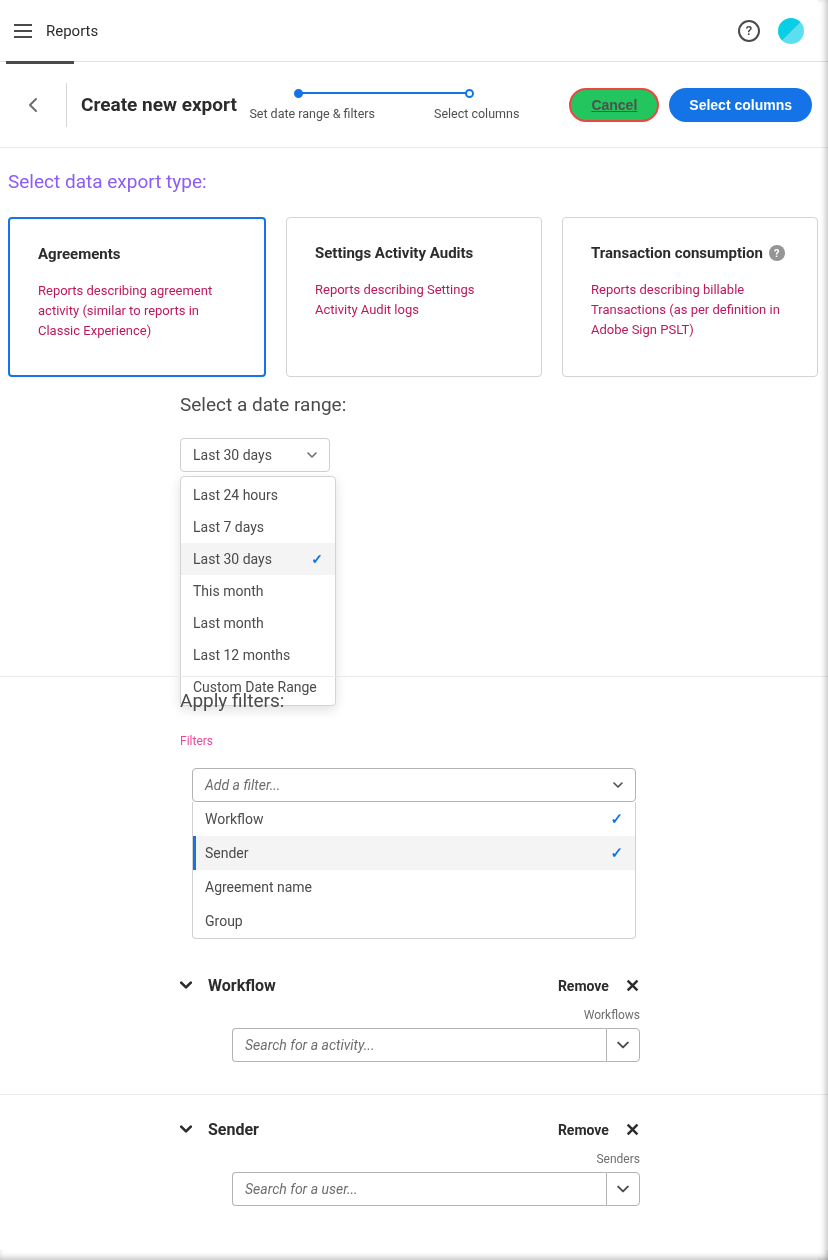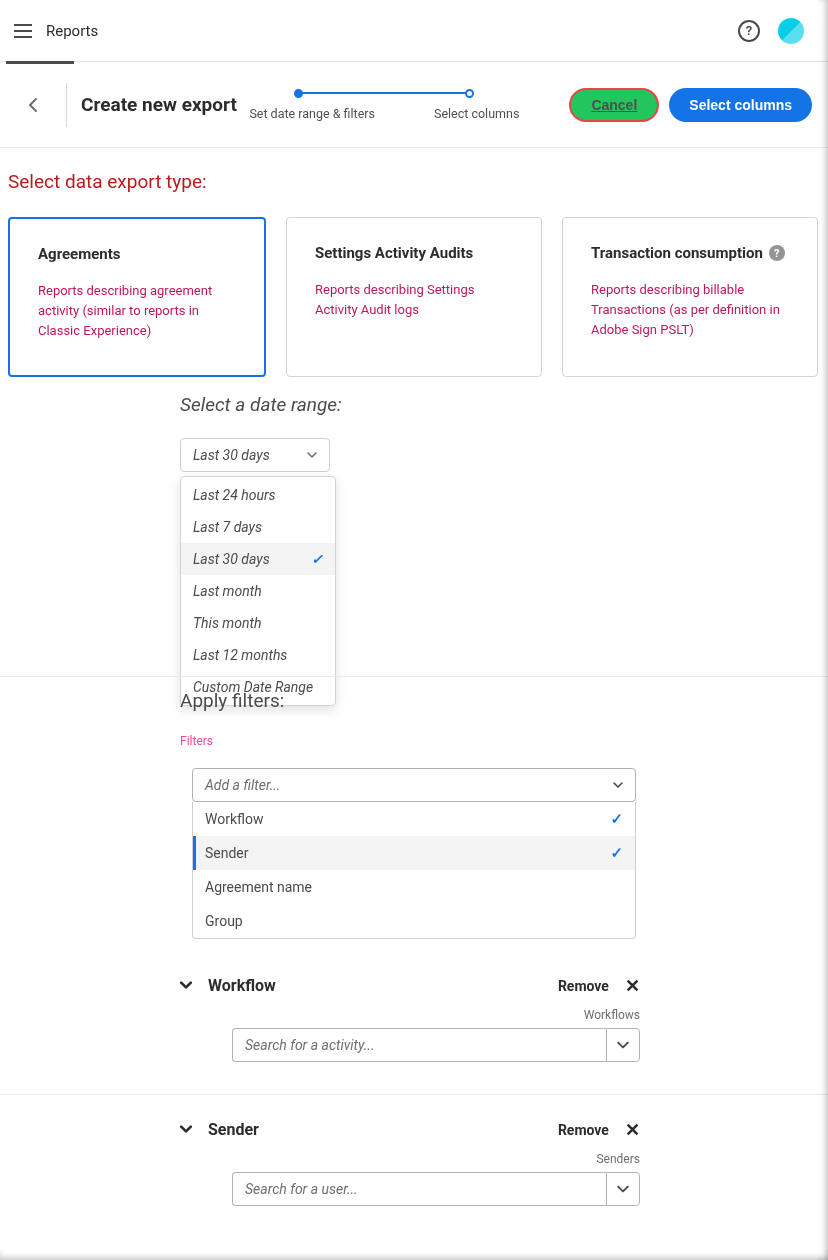--- a/index.html
+++ b/index.html
@@ -59,31 +59,31 @@
 
   .header-actions { margin-left:30px; display:flex; gap:10px; align-items:center; }
   .btn {
     height:34px; padding:0 20px; border-radius:17px; font-size:14px; font-weight:600; cursor:pointer; display:flex; align-items:center; border:none;
   }
   .btn-outline { background:#22c55e; border:2px solid #ef4444; color:#505050;text-decoration:underline; }
   .btn-primary { background:#1473e6; color:#fff; }
 
   
   .content { padding: 22px 0 0 8px; }
-  .section-title { font-size:19px; color:#b91c1c; margin-bottom: 24px; }
+  .section-title { font-size:19px; color:#8b5cf6; margin-bottom: 24px; }
   .cards { display:flex; gap:20px; padding-right:10px; }
   .card {
     flex:1; border:1px solid #d3d3d3; border-radius:4px; padding:26px 28px 20px 28px; height:160px; cursor:pointer;
   }
   .card.selected { border:2px solid #1473e6; }
   .card-title { font-size:15px; font-weight:700; margin-bottom:18px; color:#2c2c2c; display:flex; align-items:center; gap:6px;}
   .card-desc { font-size:13px; color:#be185d; line-height:1.55; }
   .info-badge { width:16px; height:16px; border-radius:50%; background:#959595; color:#fff; font-size:11px; font-weight:700; display:inline-flex; align-items:center; justify-content:center; }
 
-  .date-section { padding: 16px 0 0 172px; font-style: italic; }
+  .date-section { padding: 16px 0 0 172px; }
   .date-title { font-size:19px; color:#4b4b4b; margin-bottom:22px; }
 
   .select-box {
     width:150px; height:34px; border:1px solid #cfcfcf; border-radius:4px; background:#fff; display:flex; align-items:center; justify-content:space-between; padding:0 12px; cursor:pointer; font-size:14px; color:#4b4b4b;
   }
   .chevron { width:10px; height:10px; display:inline-block; }
 
   .dropdown {
     width:156px; border:1px solid #d3d3d3; border-radius:4px; background:#fff; margin-top:4px; box-shadow:0 4px 12px rgba(0,0,0,0.12); padding:2px 0;
   }
@@ -218,24 +218,24 @@
         <span>Last 24 hours</span>
       </div>
       <div class="dropdown-item">
         <span>Last 7 days</span>
       </div>
       <div class="dropdown-item selected">
         <span>Last 30 days</span>
         <span class="check-icon">✓</span>
       </div>
       <div class="dropdown-item">
+        <span>This month</span>
+      </div>
+      <div class="dropdown-item">
         <span>Last month</span>
-      </div>
-      <div class="dropdown-item">
-        <span>This month</span>
       </div>
       <div class="dropdown-item">
         <span>Last 12 months</span>
       </div>
       <div class="dropdown-item">
         <span>Custom Date Range</span>
       </div>
     </div>
   </div>
 

